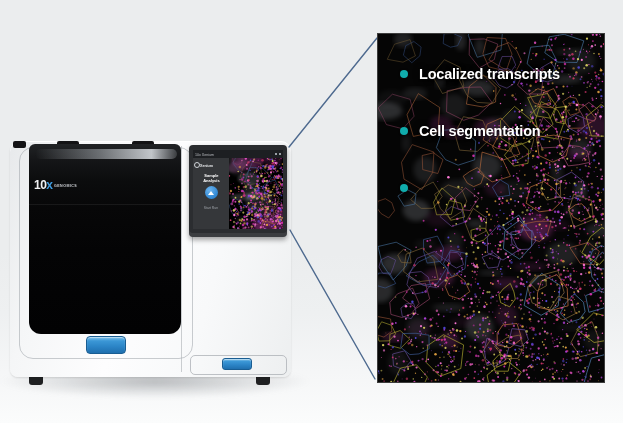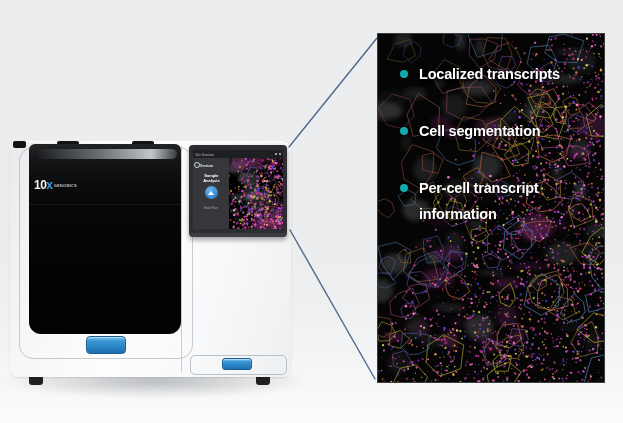--- a/index.html
+++ b/index.html
@@ -2861,18 +2861,17 @@
         <li>
           <span class="bullet"></span>
           <span class="label">Localized transcripts</span>
         </li>
         <li>
           <span class="bullet"></span>
           <span class="label">Cell segmentation</span>
         </li>
         <li>
           <span class="bullet"></span>
-          <span class="label">Per-cell transcript information</span>
         </li>
       </ul>
   </div>
 
 </div>
 
 </body></html>

